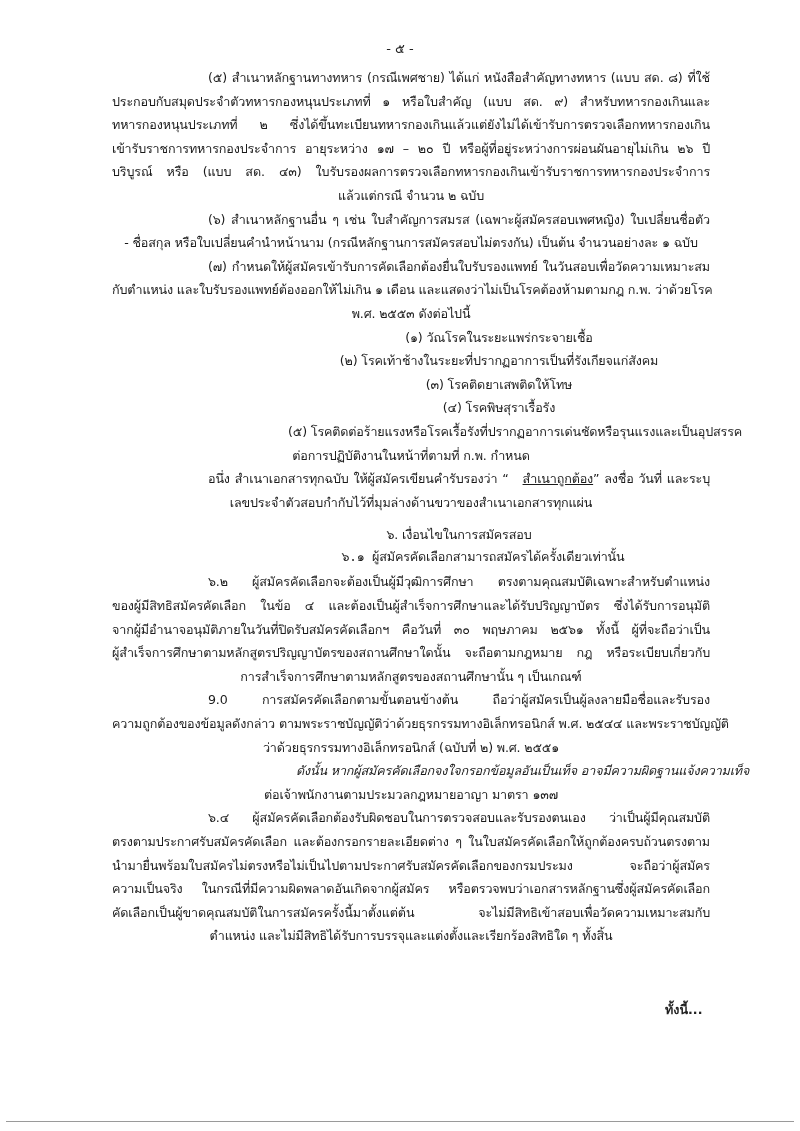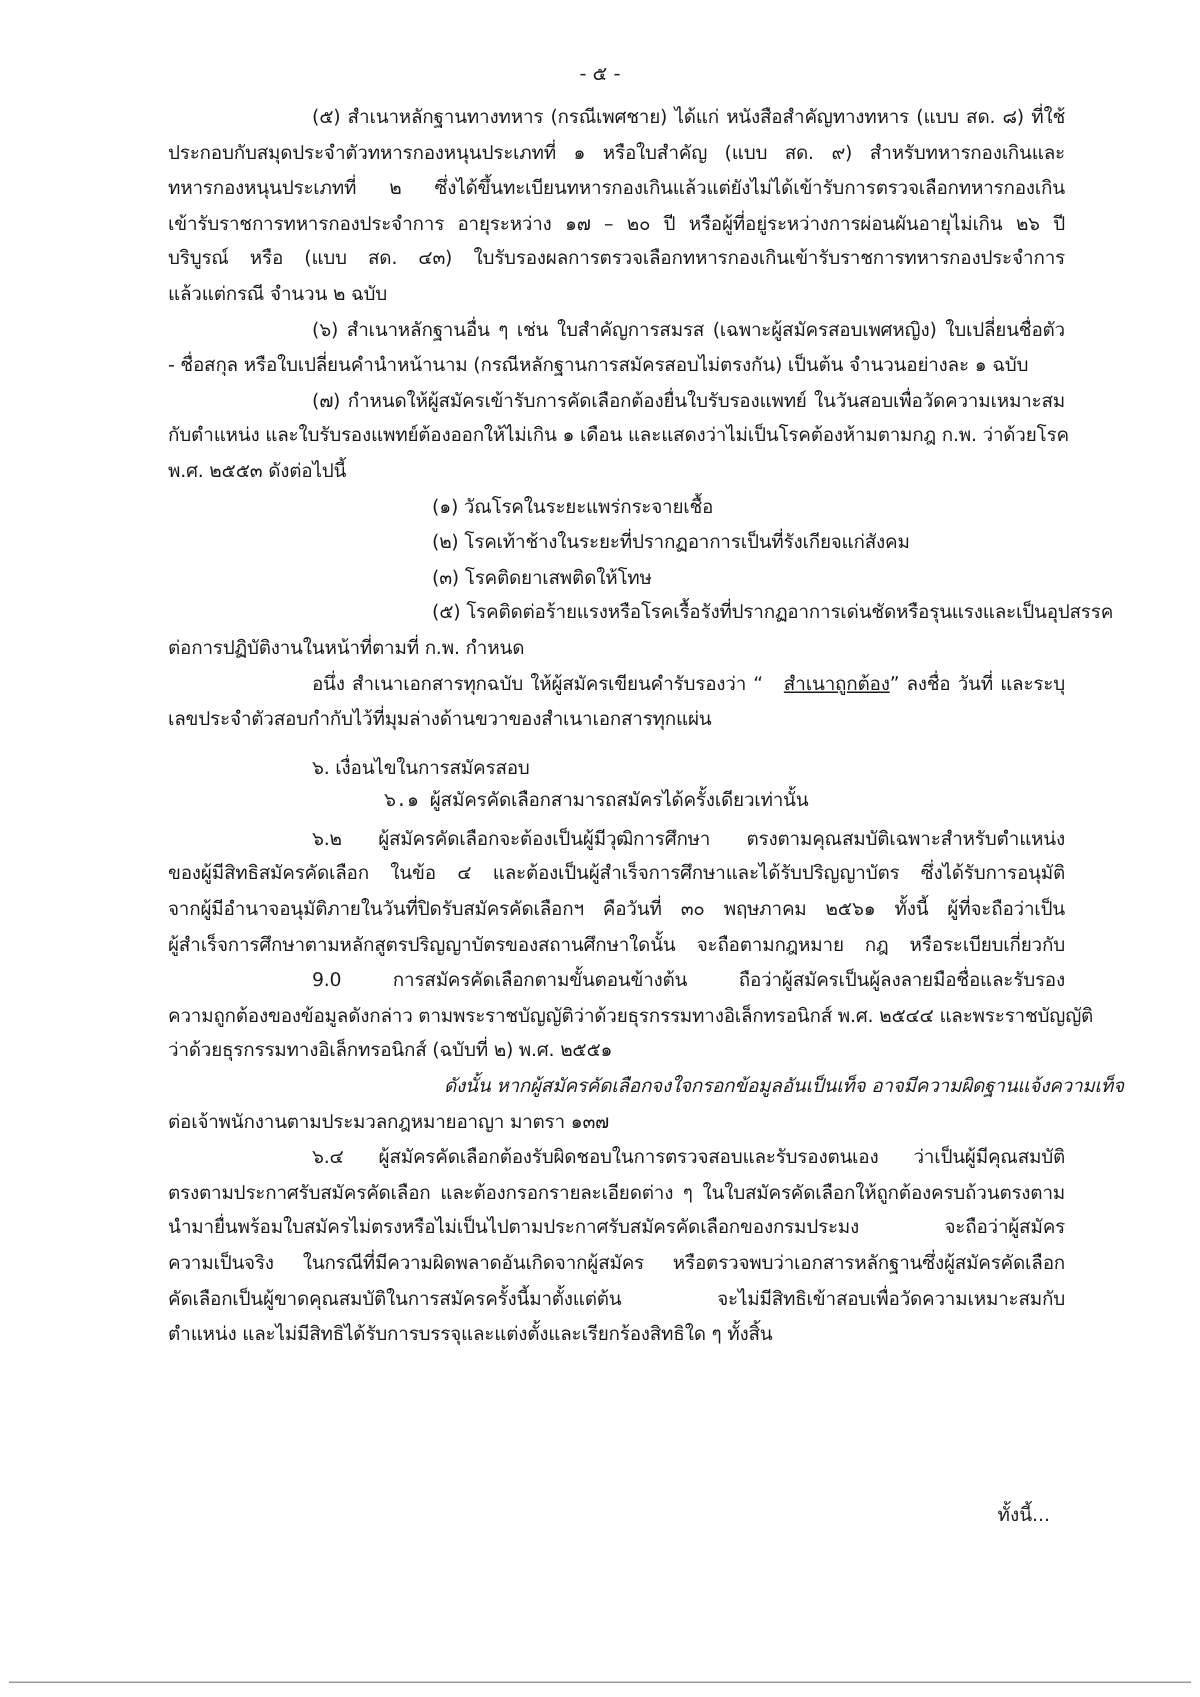--- a/index.html
+++ b/index.html
@@ -36,37 +36,39 @@
       top: 66px;
       width: 598px;
     }
     .line {
       font-size: 12.6px;
       line-height: 23.6px;
       height: 23.6px;
       white-space: nowrap;
       overflow: visible;
       letter-spacing: -0.15px;
+      text-align: center;
     }
     .justify {
       text-align: justify;
       text-align-last: justify;
     }
     .ind1 { padding-left: 96px; }
     .ind2 { padding-left: 184px; font-style: italic; }
     .ind-list { padding-left: 176px; }
     .ind-sub { padding-left: 144px; font-family: Liberation Mono, monospace; }
     .gap { height: 9px; }
     .u { text-decoration: underline; margin-left: 14px; }
     .closing {
       position: absolute;
       top: 1000px;
       left: 665px;
       font-size: 12.6px;
       color: #222;
+      font-weight: bold;
     }
     .bottom-rule {
       position: absolute;
       left: 6px;
       top: 1121px;
       width: 788px;
       height: 1px;
       background: #9a9a9a;
     }
   </style>
@@ -93,40 +95,42 @@
       <div class="line">- ชื่อสกุล หรือใบเปลี่ยนคำนำหน้านาม (กรณีหลักฐานการสมัครสอบไม่ตรงกัน) เป็นต้น จำนวนอย่างละ ๑ ฉบับ</div>
     </div>
 
     <div>
       <div class="line justify ind1">(๗) กำหนดให้ผู้สมัครเข้ารับการคัดเลือกต้องยื่นใบรับรองแพทย์ ในวันสอบเพื่อวัดความเหมาะสม</div>
       <div class="line justify">กับตำแหน่ง และใบรับรองแพทย์ต้องออกให้ไม่เกิน ๑ เดือน และแสดงว่าไม่เป็นโรคต้องห้ามตามกฎ ก.พ. ว่าด้วยโรค</div>
       <div class="line">พ.ศ. ๒๕๕๓ ดังต่อไปนี้</div>
       <div class="line ind-list">(๑) วัณโรคในระยะแพร่กระจายเชื้อ</div>
       <div class="line ind-list">(๒) โรคเท้าช้างในระยะที่ปรากฏอาการเป็นที่รังเกียจแก่สังคม</div>
       <div class="line ind-list">(๓) โรคติดยาเสพติดให้โทษ</div>
+      <div class="line ind-list">(๔) โรคพิษสุราเรื้อรัง</div>
       <div class="line justify ind-list">(๕) โรคติดต่อร้ายแรงหรือโรคเรื้อรังที่ปรากฏอาการเด่นชัดหรือรุนแรงและเป็นอุปสรรค</div>
       <div class="line">ต่อการปฏิบัติงานในหน้าที่ตามที่ ก.พ. กำหนด</div>
     </div>
 
     <div>
       <div class="line justify ind1"><span>อนึ่ง สำเนาเอกสารทุกฉบับ ให้ผู้สมัครเขียนคำรับรองว่า “</span><span class="u">สำเนาถูกต้อง</span><span>” ลงชื่อ วันที่ และระบุ</span></div>
       <div class="line">เลขประจำตัวสอบกำกับไว้ที่มุมล่างด้านขวาของสำเนาเอกสารทุกแผ่น</div>
     </div>
 
     <div class="gap"></div>
 
     <div>
       <div class="line ind1">๖. เงื่อนไขในการสมัครสอบ</div>
       <div class="line ind-sub">๖.๑ ผู้สมัครคัดเลือกสามารถสมัครได้ครั้งเดียวเท่านั้น</div>
 
       <div>
         <div class="line justify ind1">๖.๒ ผู้สมัครคัดเลือกจะต้องเป็นผู้มีวุฒิการศึกษา ตรงตามคุณสมบัติเฉพาะสำหรับตำแหน่ง</div>
         <div class="line justify">ของผู้มีสิทธิสมัครคัดเลือก ในข้อ ๔ และต้องเป็นผู้สำเร็จการศึกษาและได้รับปริญญาบัตร ซึ่งได้รับการอนุมัติ</div>
         <div class="line justify">จากผู้มีอำนาจอนุมัติภายในวันที่ปิดรับสมัครคัดเลือกฯ คือวันที่ ๓๐ พฤษภาคม ๒๕๖๑ ทั้งนี้ ผู้ที่จะถือว่าเป็น</div>
         <div class="line justify">ผู้สำเร็จการศึกษาตามหลักสูตรปริญญาบัตรของสถานศึกษาใดนั้น จะถือตามกฎหมาย กฎ หรือระเบียบเกี่ยวกับ</div>
+        <div class="line">การสำเร็จการศึกษาตามหลักสูตรของสถานศึกษานั้น ๆ เป็นเกณฑ์</div>
       </div>
 
       <div>
         <div class="line justify ind1">9.0  การสมัครคัดเลือกตามขั้นตอนข้างต้น ถือว่าผู้สมัครเป็นผู้ลงลายมือชื่อและรับรอง</div>
         <div class="line justify">ความถูกต้องของข้อมูลดังกล่าว ตามพระราชบัญญัติว่าด้วยธุรกรรมทางอิเล็กทรอนิกส์ พ.ศ. ๒๕๔๔ และพระราชบัญญัติ</div>
         <div class="line">ว่าด้วยธุรกรรมทางอิเล็กทรอนิกส์ (ฉบับที่ ๒) พ.ศ. ๒๕๕๑</div>
         <div class="line justify ind2">ดังนั้น หากผู้สมัครคัดเลือกจงใจกรอกข้อมูลอันเป็นเท็จ อาจมีความผิดฐานแจ้งความเท็จ</div>
         <div class="line">ต่อเจ้าพนักงานตามประมวลกฎหมายอาญา มาตรา ๑๓๗</div>
       </div>
 

